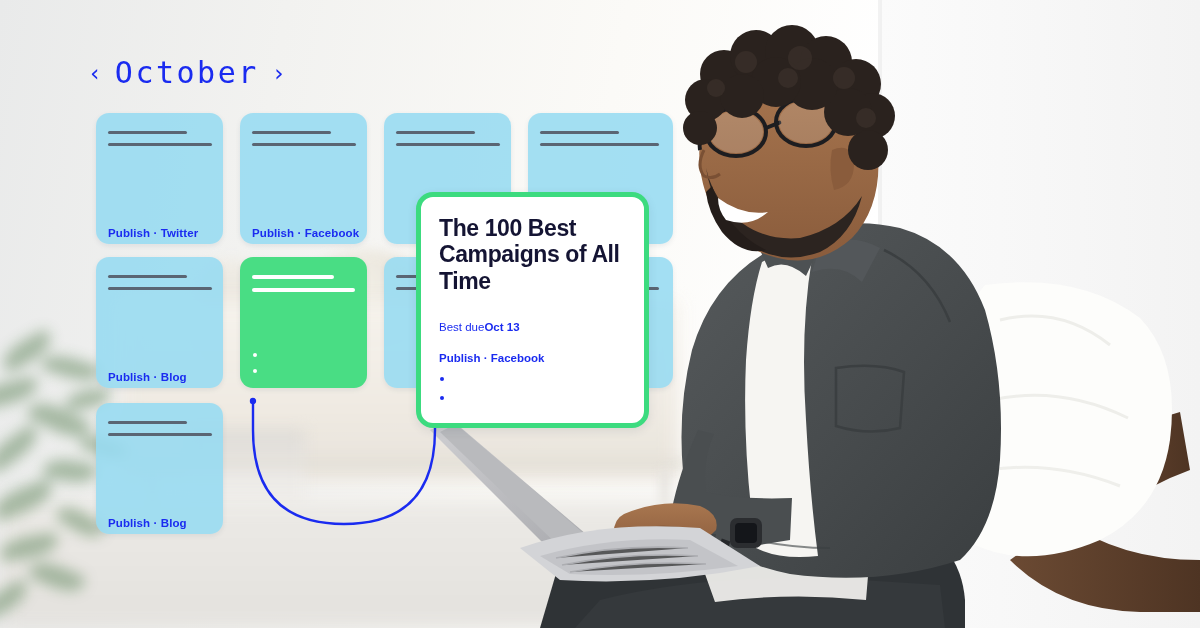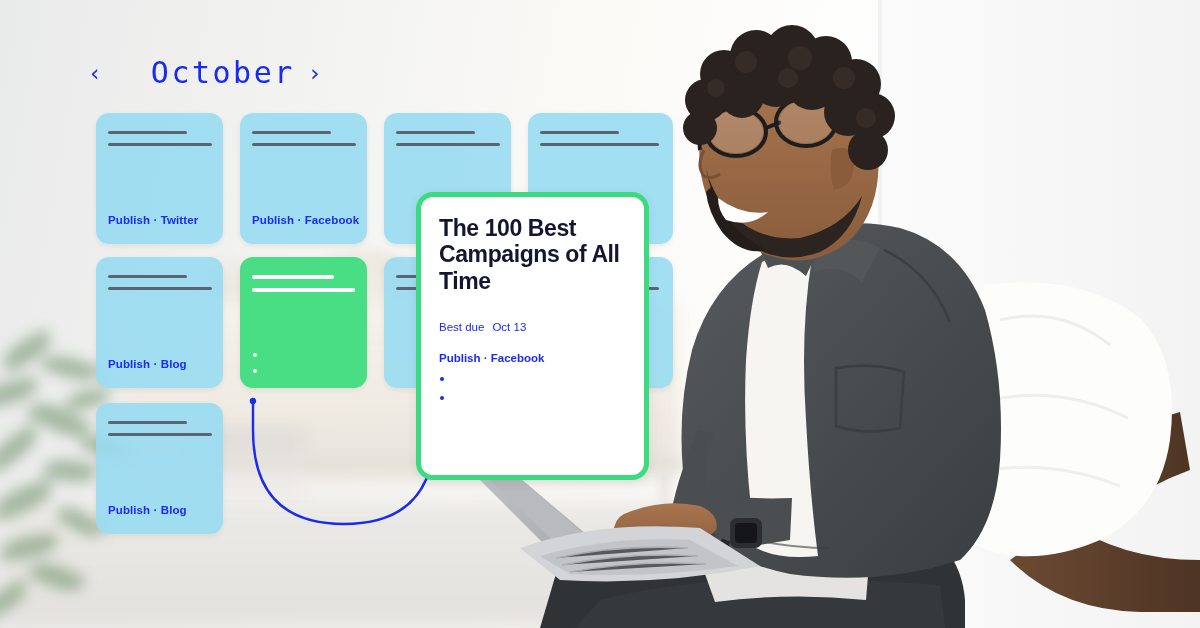--- a/index.html
+++ b/index.html
@@ -120,21 +120,20 @@
     color: #1a2bf0;
     font-weight: 400;
   }
   .month-label {
     font-family: "DejaVu Sans Mono", monospace;
     font-size: 30px;
     letter-spacing: 2.5px;
     font-weight: 500;
     color: #1a2bf0;
     line-height: 1;
-    margin-left: 36px;
   }
 
   .card {
     position: absolute;
     width: 127px;
     height: 131px;
     border-radius: 13px;
     background: rgba(150, 219, 241, 0.88);
     box-shadow: 0 2px 5px rgba(70,90,110,0.10);
   }
@@ -159,36 +158,36 @@
     border-radius: 50%;
     background: #ffffff;
     left: 13px;
   }
   .card .dot.d1 { top: 96px; }
   .card .dot.d2 { top: 112px; }
 
   .card-label {
     position: absolute;
     left: 12px;
-    bottom: 18px;
+    bottom: 5px;
     font-size: 11.5px;
     font-weight: bold;
     color: #1a2bf0;
     letter-spacing: .1px;
     white-space: nowrap;
   }
 
   
   .connector { position: absolute; left: 0; top: 0; width: 720px; height: 628px; pointer-events: none; }
 
   
   .popup {
     position: absolute;
     left: 416px; top: 192px;
-    width: 233px; height: 288px;
+    width: 233px; height: 236px;
     background: #ffffff;
     border: 5px solid #3cdb7f;
     border-radius: 17px;
     box-sizing: border-box;
     box-shadow: 0 3px 10px rgba(40,60,80,0.10);
   }
   .popup-title {
     position: absolute;
     left: 18px; top: 18px;
     width: 196px;
@@ -199,21 +198,21 @@
     color: #141433;
   }
   .popup-due {
     position: absolute;
     left: 18px; top: 124px;
     font-size: 11.5px;
     color: #1a2bf0;
     white-space: nowrap;
   }
   .popup-due .due-label { font-weight: normal; }
-  .popup-due .due-date { font-weight: normal; margin-left: 8px; }
+  .popup-due .due-date { font-weight: bold; margin-left: 0; }
   .popup-channel {
     position: absolute;
     left: 18px; top: 155px;
     font-size: 11.5px;
     font-weight: bold;
     color: #1a2bf0;
     white-space: nowrap;
   }
   .popup-bullet {
     position: absolute;

